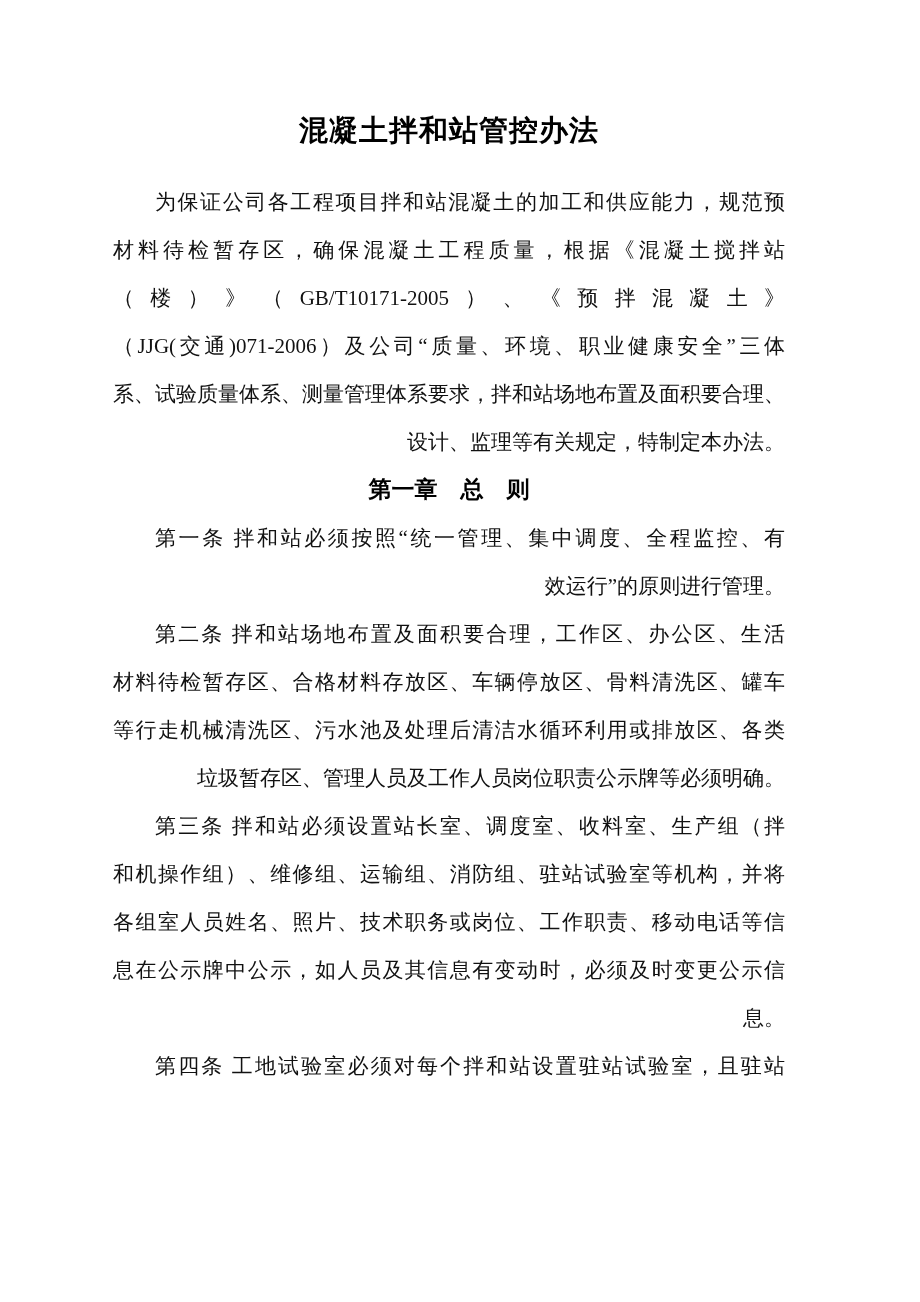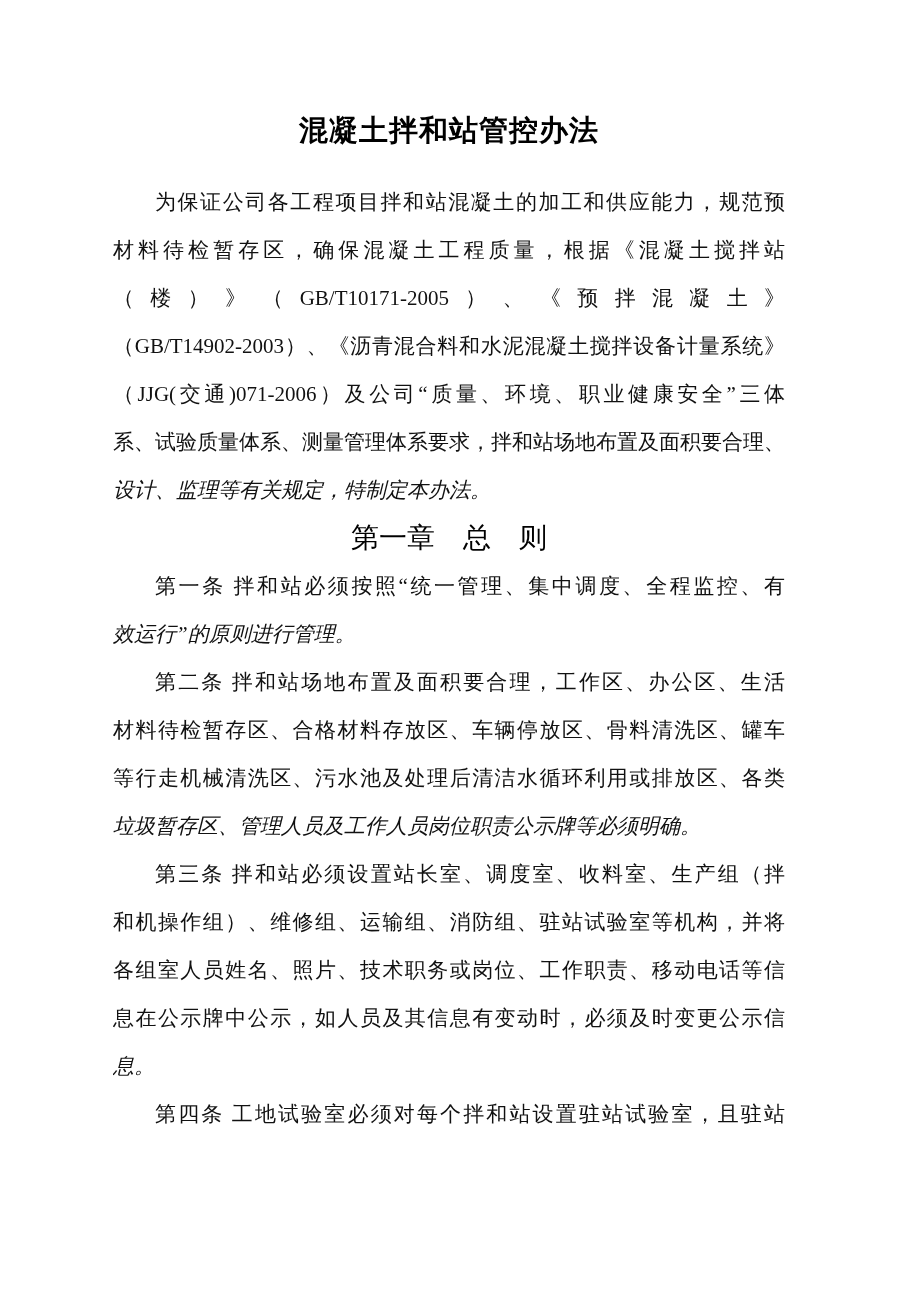--- a/index.html
+++ b/index.html
@@ -45,42 +45,40 @@
     text-align-last: justify;
     text-justify: inter-character;
     overflow: hidden;
     white-space: normal;
     font-family: "Liberation Serif", serif;
   }
   .line.indent {
     text-indent: 42px;
   }
   .line.no-just {
-    text-align: left;
+    text-align: right;
     text-align-last: auto;
-    font-style: italic;
   }
   .line.heading {
-    font-weight: normal;
-    font-size: 28px;
+    font-weight: bold;
+    font-size: 23px;
     text-align: center;
     text-align-last: center;
     color: #000000;
   }
 </style>
 </head>
 <body>
 
 <div class="page">
   <h1 class="title">混凝土拌和站管控办法</h1>
   <div class="doc-body">
       <div class="line indent">为保证公司各工程项目拌和站混凝土的加工和供应能力，规范预</div>
       <div class="line">材料待检暂存区，确保混凝土工程质量，根据《混凝土搅拌站</div>
       <div class="line">（楼）》（GB/T10171-2005）、《预拌混凝土》</div>
-      <div class="line">（GB/T14902-2003）、《沥青混合料和水泥混凝土搅拌设备计量系统》</div>
       <div class="line">（JJG(交通)071-2006）及公司“质量、环境、职业健康安全”三体</div>
       <div class="line">系、试验质量体系、测量管理体系要求，拌和站场地布置及面积要合理、</div>
       <div class="line no-just">设计、监理等有关规定，特制定本办法。</div>
       <div class="line heading">第一章　总　则</div>
       <div class="line indent">第一条 拌和站必须按照“统一管理、集中调度、全程监控、有</div>
       <div class="line no-just">效运行”的原则进行管理。</div>
       <div class="line indent">第二条 拌和站场地布置及面积要合理，工作区、办公区、生活</div>
       <div class="line">材料待检暂存区、合格材料存放区、车辆停放区、骨料清洗区、罐车</div>
       <div class="line">等行走机械清洗区、污水池及处理后清洁水循环利用或排放区、各类</div>
       <div class="line no-just">垃圾暂存区、管理人员及工作人员岗位职责公示牌等必须明确。</div>

